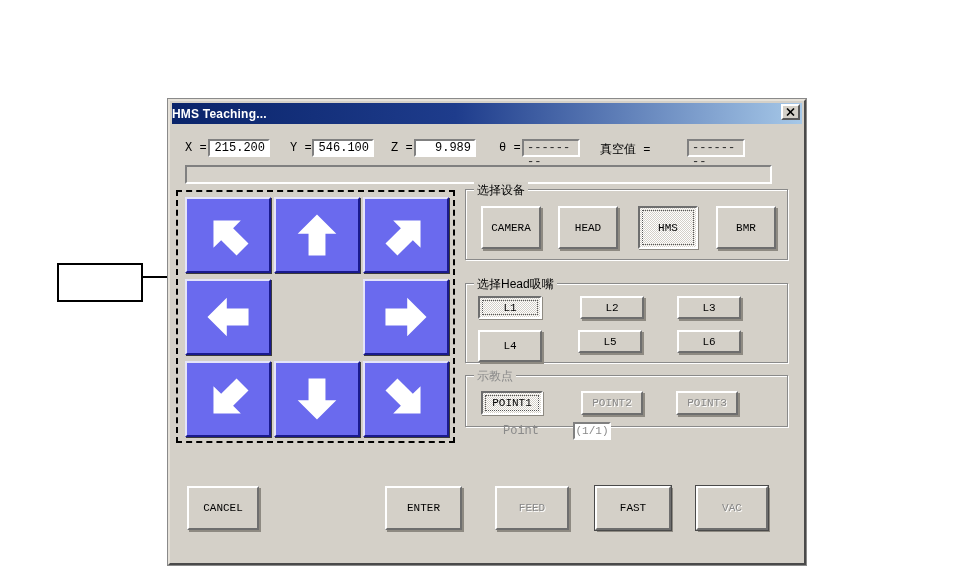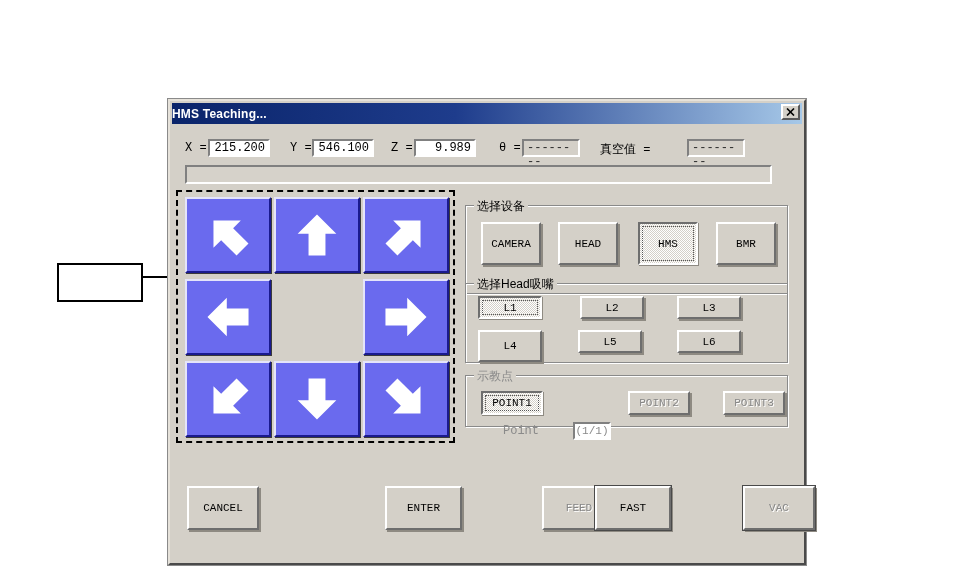--- a/index.html
+++ b/index.html
@@ -48,21 +48,21 @@
   .group-label.dim { color:#8a8a8a; }
 
   
   .btn3d { position:absolute; background:#D4D0C8; border:2px solid; border-color:#FFFFFF #6E6E6E #6E6E6E #FFFFFF;
            box-shadow:2px 2px 0 #8E8A82; display:flex; align-items:center; justify-content:center;
            font-family:"Liberation Mono","DejaVu Sans Mono",monospace; font-size:11px; color:#000;
            cursor:pointer; }
   .btn3d.pressed { border-color:#6E6E6E #FFFFFF #FFFFFF #6E6E6E; box-shadow:1px 1px 0 #8E8A82;
                    background:conic-gradient(#fff 25%,#D4D0C8 0 50%,#fff 0 75%,#D4D0C8 0) 0 0/2px 2px;
                    outline:1px dotted #555; outline-offset:-5px; }
-  .btn3d.disabled { color:#878787; text-shadow:1px 1px 0 #ffffff; cursor:default;margin-left:47px; }
+  .btn3d.disabled { color:#878787; text-shadow:1px 1px 0 #ffffff; cursor:default; }
   .btn3d.ring { box-shadow:0 0 0 1px #4A4A4A, 2px 2px 0 #8E8A82; }
 
   
   .point-label { position:absolute; font-family:"Liberation Mono","DejaVu Sans Mono",monospace;
                  font-size:12px; color:#8a8a8a; }
   .point-field { position:absolute; width:38px; height:18px; border:2px solid;
                  border-color:#808080 #FFFFFF #FFFFFF #808080; background:#fff; color:#8a8a8a;
                  font-family:"Liberation Mono","DejaVu Sans Mono",monospace; font-size:11px;
                  text-align:center; line-height:14px; }
 
@@ -143,21 +143,21 @@
       <svg viewBox="0 0 48 48">
           <polygon fill="#fff" transform="rotate(180 24 24)" points="24,7 40,23 31,23 31,41 17,41 17,23 8,23"></polygon>
         </svg>
     </div>
     <div class="jog-btn" style="left:193px; top:260px">
       <svg viewBox="0 0 48 48">
           <polygon fill="#fff" transform="rotate(135 24 24)" points="24,7 40,23 31,23 31,41 17,41 17,23 8,23"></polygon>
         </svg>
     </div>
 
-    <div class="groupbox" style="top:104px; height:89px">
+    <div class="groupbox" style="top:88px; height:71px">
       <span class="group-label">选择设备</span>
       <div class="btn3d" style="left:15px; top:16px; width:60px; height:43px">CAMERA</div>
       <div class="btn3d" style="left:92px; top:16px; width:60px; height:43px">HEAD</div>
       <div class="btn3d pressed" style="left:172px; top:16px; width:60px; height:43px">HMS</div>
       <div class="btn3d" style="left:250px; top:16px; width:60px; height:43px">BMR</div>
     </div>
 
     <div class="groupbox" style="top:182px; height:80px">
       <span class="group-label">选择Head吸嘴</span>
       <div class="btn3d pressed" style="left:12px; top:12px; width:64px; height:23px">L1</div>

